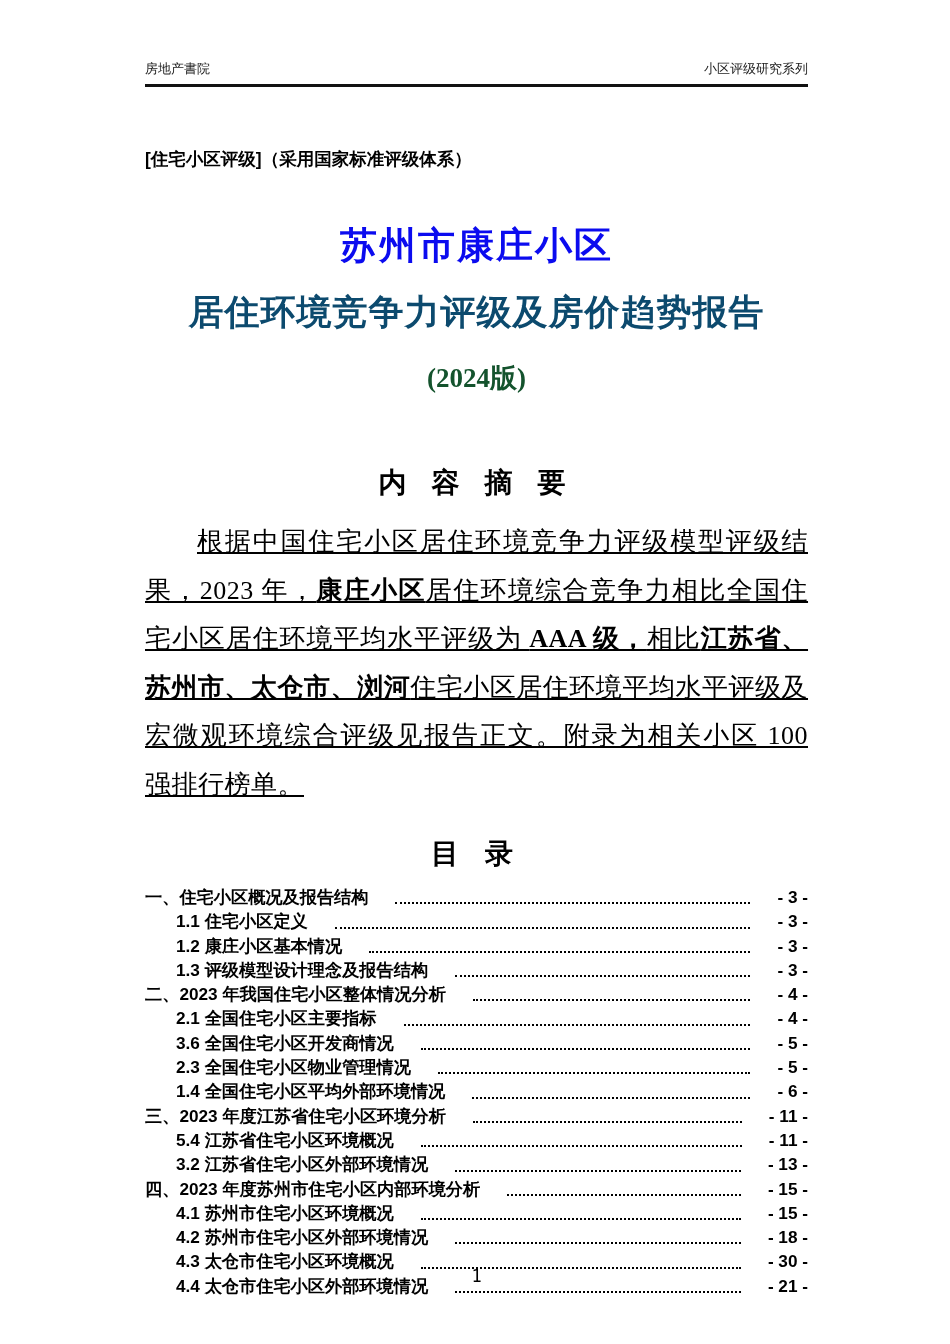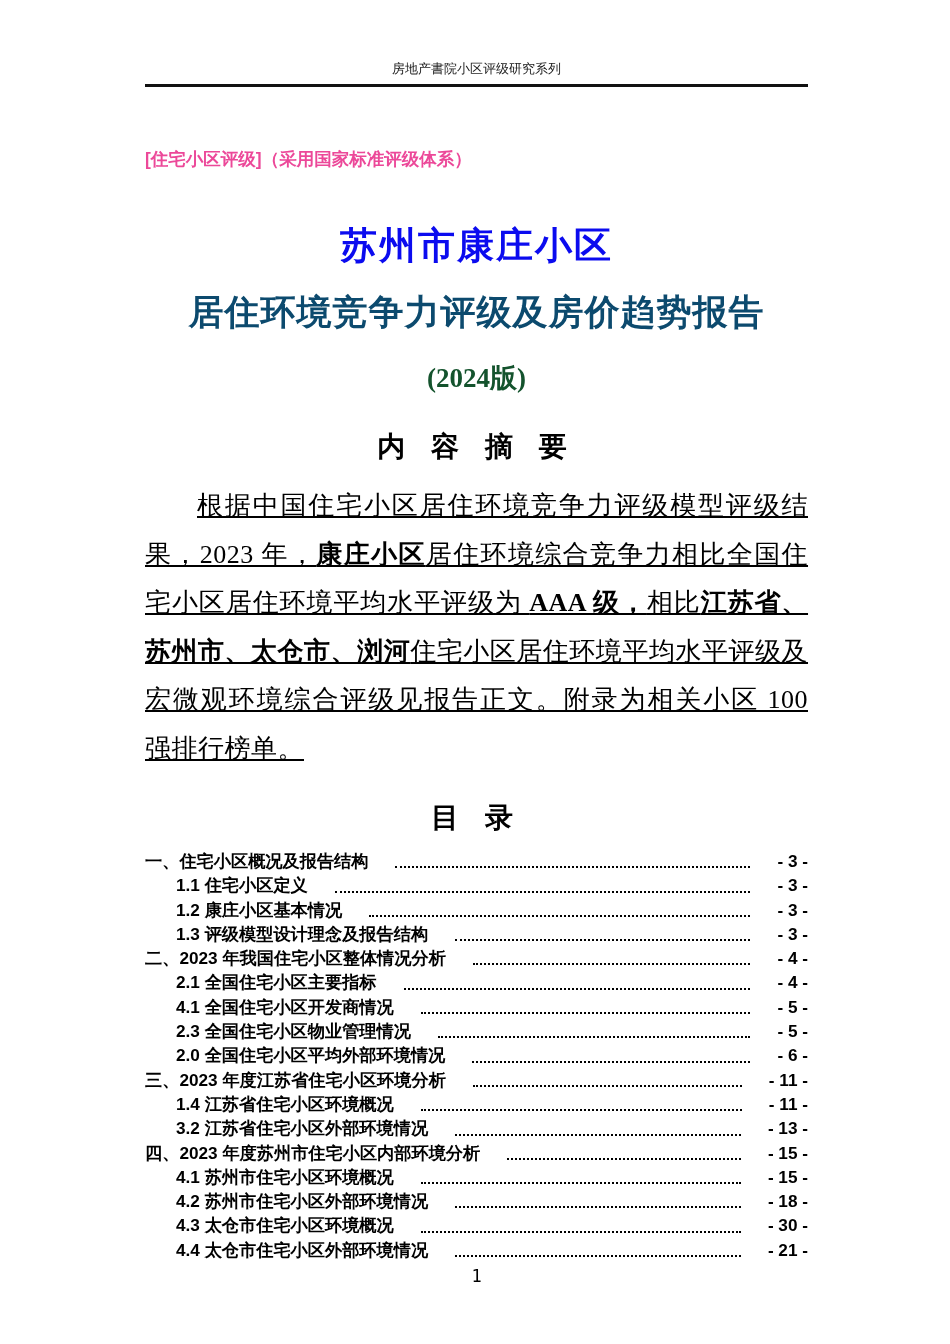--- a/index.html
+++ b/index.html
@@ -11,36 +11,36 @@
     font-family: "Liberation Serif", serif;
     color: #000000;
   }
   .page {
     position: absolute;
     left: 145px; right: 142px; top: 0; bottom: 0;
   }
   
   .doc-header {
     display: flex;
-    justify-content: center;
+    justify-content: space-between;
     align-items: flex-end;
     padding-top: 60px;
     padding-bottom: 6px;
     border-bottom: 3px solid #111111;
     font-family: "Liberation Sans", sans-serif;
     font-size: 13px;
     color: #1a1a1a;
   }
   
   .rating-label {
     margin-top: 60px;
     font-family: "Liberation Sans", sans-serif;
     font-weight: 700;
     font-size: 17.5px;
-    color: #ec4899;
+    color: #000000;
   }
   
   .title-block { text-align: center; }
   .title-line1 {
     margin-top: 50px;
     font-size: 37px;
     font-weight: 700;
     letter-spacing: 2px;
   }
   .title-line2 {
@@ -49,23 +49,23 @@
     font-weight: 700;
     letter-spacing: 1px;
   }
   .title-edition {
     margin-top: 24px;
     font-size: 27px;
     font-weight: 700;
   }
   
   .abstract-heading {
-    margin-top: 32px;
+    margin-top: 68px;
     text-align: center;
-    font-family: Liberation Sans, sans-serif;
+    font-family: Liberation Serif, serif;
     font-size: 28px;
     font-weight: 700;
     letter-spacing: 9px;
   }
   .abstract-paragraph {
     margin-top: 16px;
     font-size: 26px;
     line-height: 48.5px;
     text-align: justify;
     text-indent: 2em;
@@ -165,41 +165,41 @@
     <span class="toc-label">二、2023 年我国住宅小区整体情况分析</span>
     <span class="toc-dots"></span>
     <span class="toc-page">- 4 -</span>
   </div>
       <div class="toc-row level-2">
     <span class="toc-label">2.1 全国住宅小区主要指标</span>
     <span class="toc-dots"></span>
     <span class="toc-page">- 4 -</span>
   </div>
       <div class="toc-row level-2">
-    <span class="toc-label">4.1 全国住宅小区开发商情况</span>
+    <span class="toc-label">3.6 全国住宅小区开发商情况</span>
     <span class="toc-dots"></span>
     <span class="toc-page">- 5 -</span>
   </div>
       <div class="toc-row level-2">
     <span class="toc-label">2.3 全国住宅小区物业管理情况</span>
     <span class="toc-dots"></span>
     <span class="toc-page">- 5 -</span>
   </div>
       <div class="toc-row level-2">
-    <span class="toc-label">2.0 全国住宅小区平均外部环境情况</span>
+    <span class="toc-label">1.4 全国住宅小区平均外部环境情况</span>
     <span class="toc-dots"></span>
     <span class="toc-page">- 6 -</span>
   </div>
       <div class="toc-row level-1">
     <span class="toc-label">三、2023 年度江苏省住宅小区环境分析</span>
     <span class="toc-dots"></span>
     <span class="toc-page">- 11 -</span>
   </div>
       <div class="toc-row level-2">
-    <span class="toc-label">1.4 江苏省住宅小区环境概况</span>
+    <span class="toc-label">5.4 江苏省住宅小区环境概况</span>
     <span class="toc-dots"></span>
     <span class="toc-page">- 11 -</span>
   </div>
       <div class="toc-row level-2">
     <span class="toc-label">3.2 江苏省住宅小区外部环境情况</span>
     <span class="toc-dots"></span>
     <span class="toc-page">- 13 -</span>
   </div>
       <div class="toc-row level-1">
     <span class="toc-label">四、2023 年度苏州市住宅小区内部环境分析</span>

